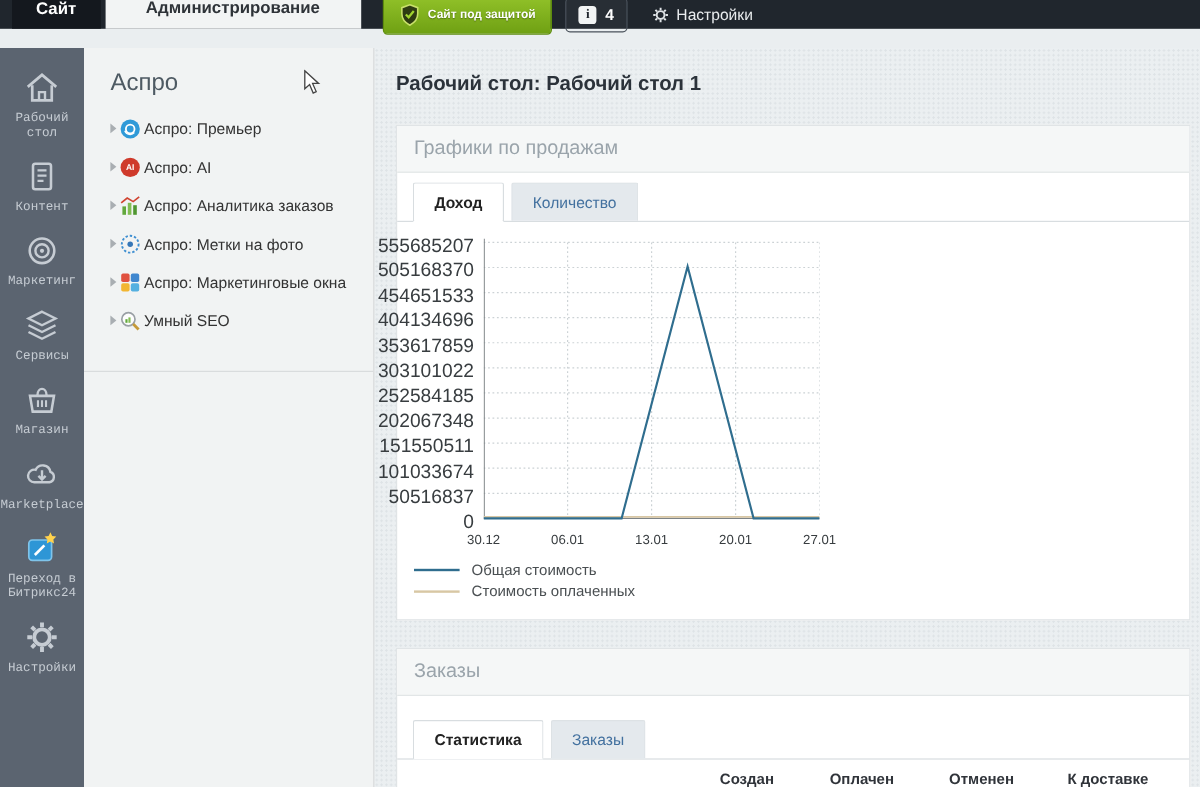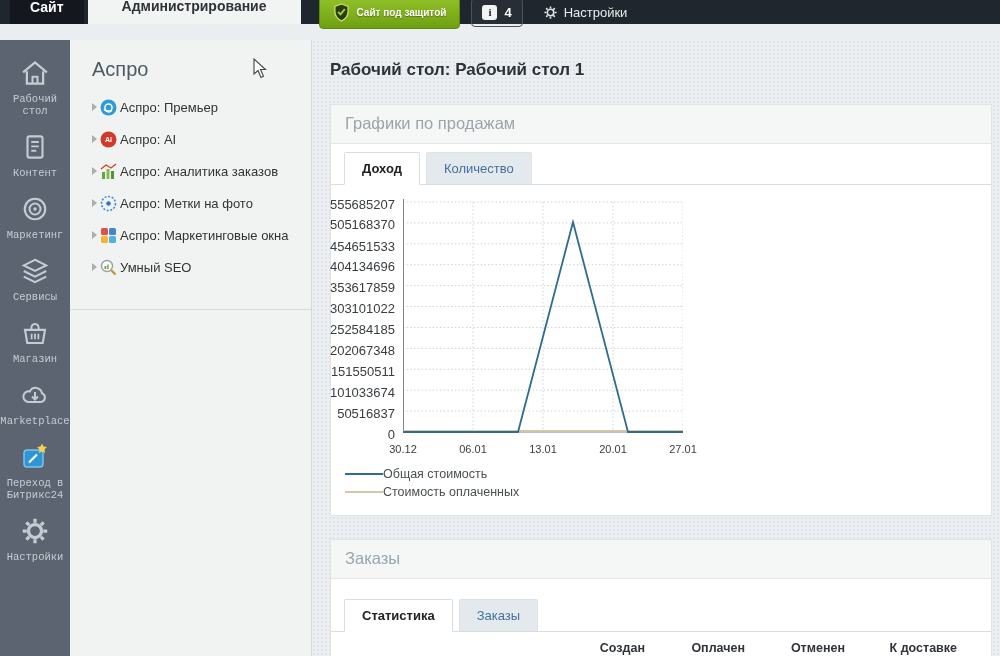--- a/index.html
+++ b/index.html
@@ -66,26 +66,26 @@
   .tab { padding:8px 17px; font-size:13px; border-radius:2px 2px 0 0;
     cursor:pointer; margin-bottom:-1px; }
   .tab.active { background:#fff; border:1px solid #d8dde0; border-bottom:1px solid #fff;
     color:#222; font-weight:bold; }
   .tab.inactive { background:#e4e9ed; border:1px solid #dde2e5; border-bottom:none;
     color:#43719f; margin-left:6px; margin-bottom:0; }
 
   
   .chart-wrap { display:flex; padding:12px 0 0 6px; }
   .y-axis { position:relative; width:66px; height:240px; }
-  .ytick { position:absolute; right:8px; font-size:13px; color:#383d40; }
+  .ytick { position:absolute; right:8px; font-size:16px; color:#383d40; }
   .plot { width:280px; }
   .x-axis { position:relative; height:16px; margin-top:2px; }
   .xtick { position:absolute; width:56px; text-align:center; font-size:11px; color:#383d40; }
   .legend { margin:8px 0 16px 14px; display:flex; flex-direction:column; gap:4px; }
-  .legend-item { display:flex; align-items:center; }
+  .legend-item { display:flex; align-items:center; gap:10px; }
   .swatch { width:38px; height:2px; flex:none; }
   .legend-label { font-size:12.5px; color:#4a4f52; }
 
   
   .panel-orders { margin-top:23px; }
   .orders-body { min-height:120px; }
   .orders-tabs { padding-top:20px; }
   .thead-row { display:flex; justify-content:flex-end; align-items:center;
     height:32px; padding-right:34px; border-bottom:1px solid #e8eaec; }
   .th { width:100px; text-align:right; font-size:12.5px; font-weight:bold; color:#30343a; }

